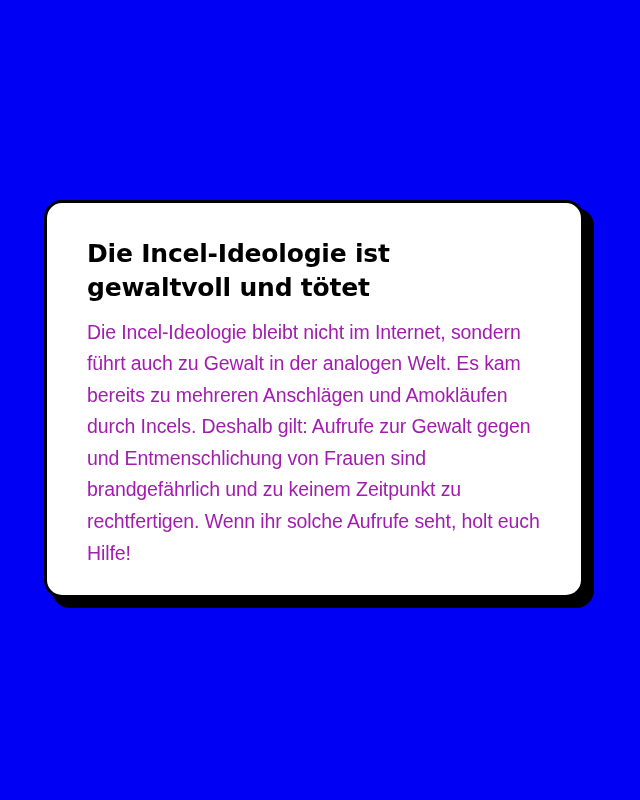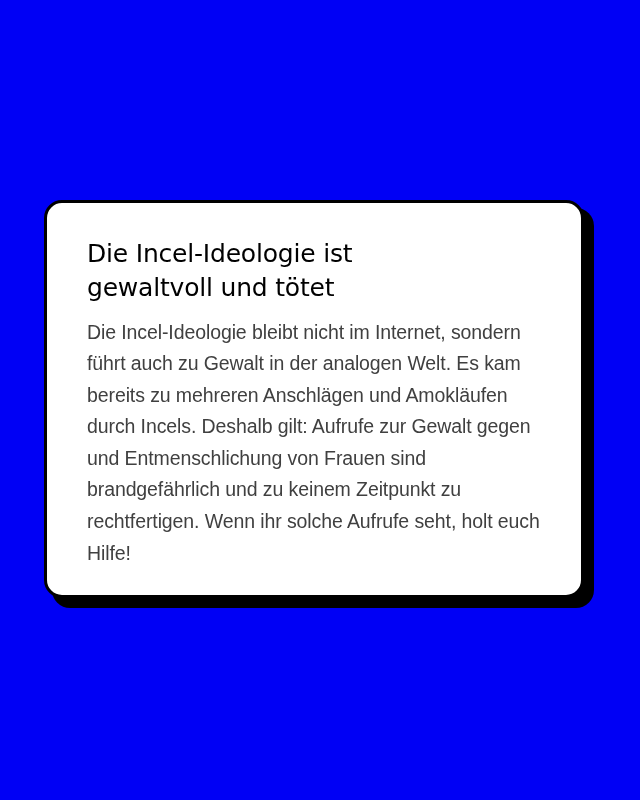--- a/index.html
+++ b/index.html
@@ -35,33 +35,33 @@
     width: 540px;
     height: 398px;
     background: #ffffff;
     border: 3px solid #000000;
     border-radius: 18px;
     box-sizing: border-box;
     padding: 34px 40px 0 40px;
   }
   .card-title {
     font-family: "DejaVu Sans", sans-serif;
-    font-weight: normal;
+    font-weight: bold;
     font-size: 25px;
     line-height: 1.35;
     color: #000000;
     margin: 0 0 12px 0;
     letter-spacing: -0.2px;
     max-width: 330px;
   }
   .card-body {
     font-family: "Liberation Sans", sans-serif;
     font-size: 19.5px;
     line-height: 1.62;
-    color: #404040;
+    color: #a21caf;
     margin: 0;
     letter-spacing: -0.1px;
   }
 </style>
 </head>
 <body>
 
 <div class="canvas">
   <div class="card-shadow"></div>
   <div class="card">

